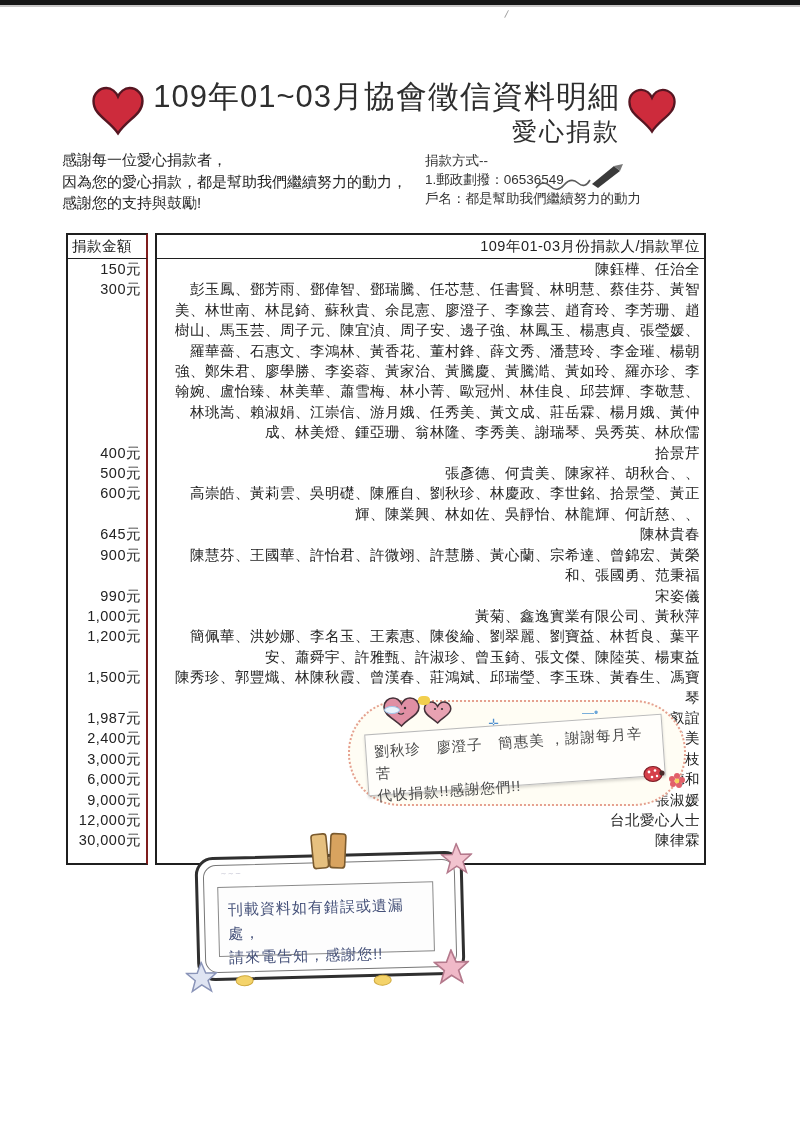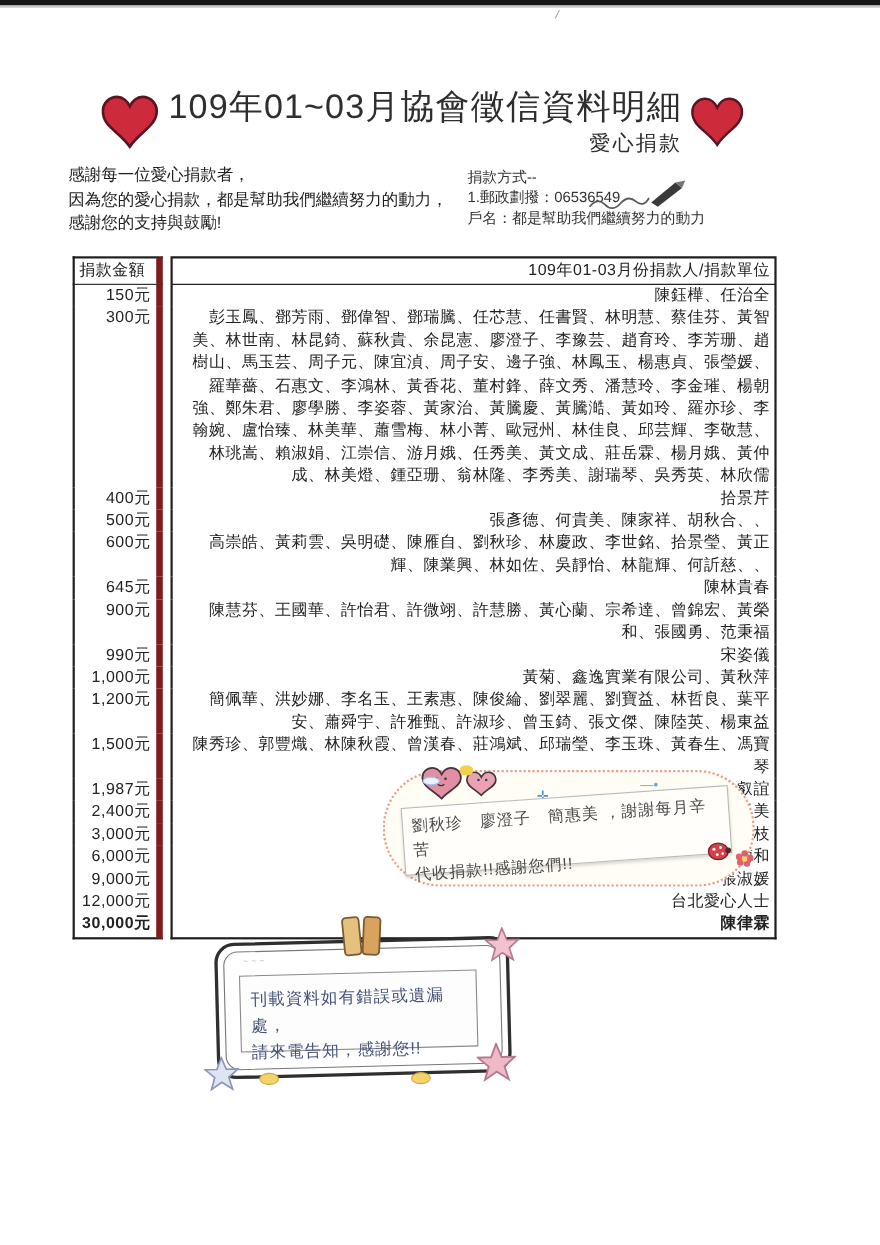--- a/index.html
+++ b/index.html
@@ -9,43 +9,43 @@
     color:#2b2b2b;
   }
   .page{position:relative;width:800px;height:1132px;background:#ffffff;overflow:hidden;}
   .top-strip{position:absolute;left:0;top:0;width:800px;height:5px;background:#161616;}
   .top-strip-shadow{position:absolute;left:0;top:5px;width:800px;height:2px;background:#c9c7c7;}
   .artifact-slash{position:absolute;left:505px;top:8px;color:#9a9a9a;font-size:11px;transform:rotate(12deg);}
 
   
   .title-wrap{position:absolute;left:150px;top:80px;width:470px;text-align:right;}
   .page-title{font-size:31px;letter-spacing:1px;color:#2e2e2e;line-height:34px;}
-  .page-subtitle{font-size:19px;letter-spacing:2px;color:#2e2e2e;line-height:30px;margin-top:2px;}
+  .page-subtitle{font-size:25px;letter-spacing:2px;color:#2e2e2e;line-height:30px;margin-top:2px;}
   .heart{position:absolute;}
   .heart-left{left:92px;top:86px;}
   .heart-right{left:628px;top:88px;}
 
   
   .intro{position:absolute;left:62px;top:149px;font-size:15px;line-height:21.5px;color:#1f1f1f;}
   .donation-info{position:absolute;left:425px;top:151px;font-size:13.5px;line-height:19px;color:#333;}
   .pen-icon{position:absolute;left:532px;top:160px;}
 
   
   .donation-table{
     position:absolute;left:66px;top:233px;width:640px;
     display:grid;grid-template-columns:82px 7px 1fr;
     font-size:14.5px;line-height:20.4px;letter-spacing:0.5px;color:#222;
   }
-  .cell-amt{border-left:2px solid #1f1f1f;border-right:6px solid #7f1d1d;text-align:right;padding-right:5px;}
+  .cell-amt{border-left:2px solid #1f1f1f;border-right:2px solid #7f1d1d;text-align:right;padding-right:5px;}
   .cell-gap{}
   .cell-names{border-left:2px solid #1f1f1f;border-right:2px solid #1f1f1f;padding-left:6px;padding-right:4px;text-align:right;}
   .hdr{border-top:2px solid #1f1f1f;border-bottom:1.5px solid #1f1f1f;
        font-size:14.5px;line-height:23px;height:23px;}
   .hdr.cell-amt{text-align:left;padding-left:4px;}
-  .row-last{border-bottom:2px solid #1f1f1f;padding-bottom:1px;font-weight:bold;}
+  .row-last{border-bottom:2px solid #1f1f1f;padding-bottom:12px;}
 
   
   .sticker{
     position:absolute;left:348px;top:700px;width:338px;height:106px;
     background:#fffdf4;border:2px dotted #e5a08f;border-radius:52px;
     box-sizing:border-box;
   }
   .sticker-note{
     position:absolute;left:16px;top:22px;width:298px;height:62px;
     background:#fffefb;border:1px solid #b9b9b9;box-shadow:0 2px 3px rgba(0,0,0,.15);

